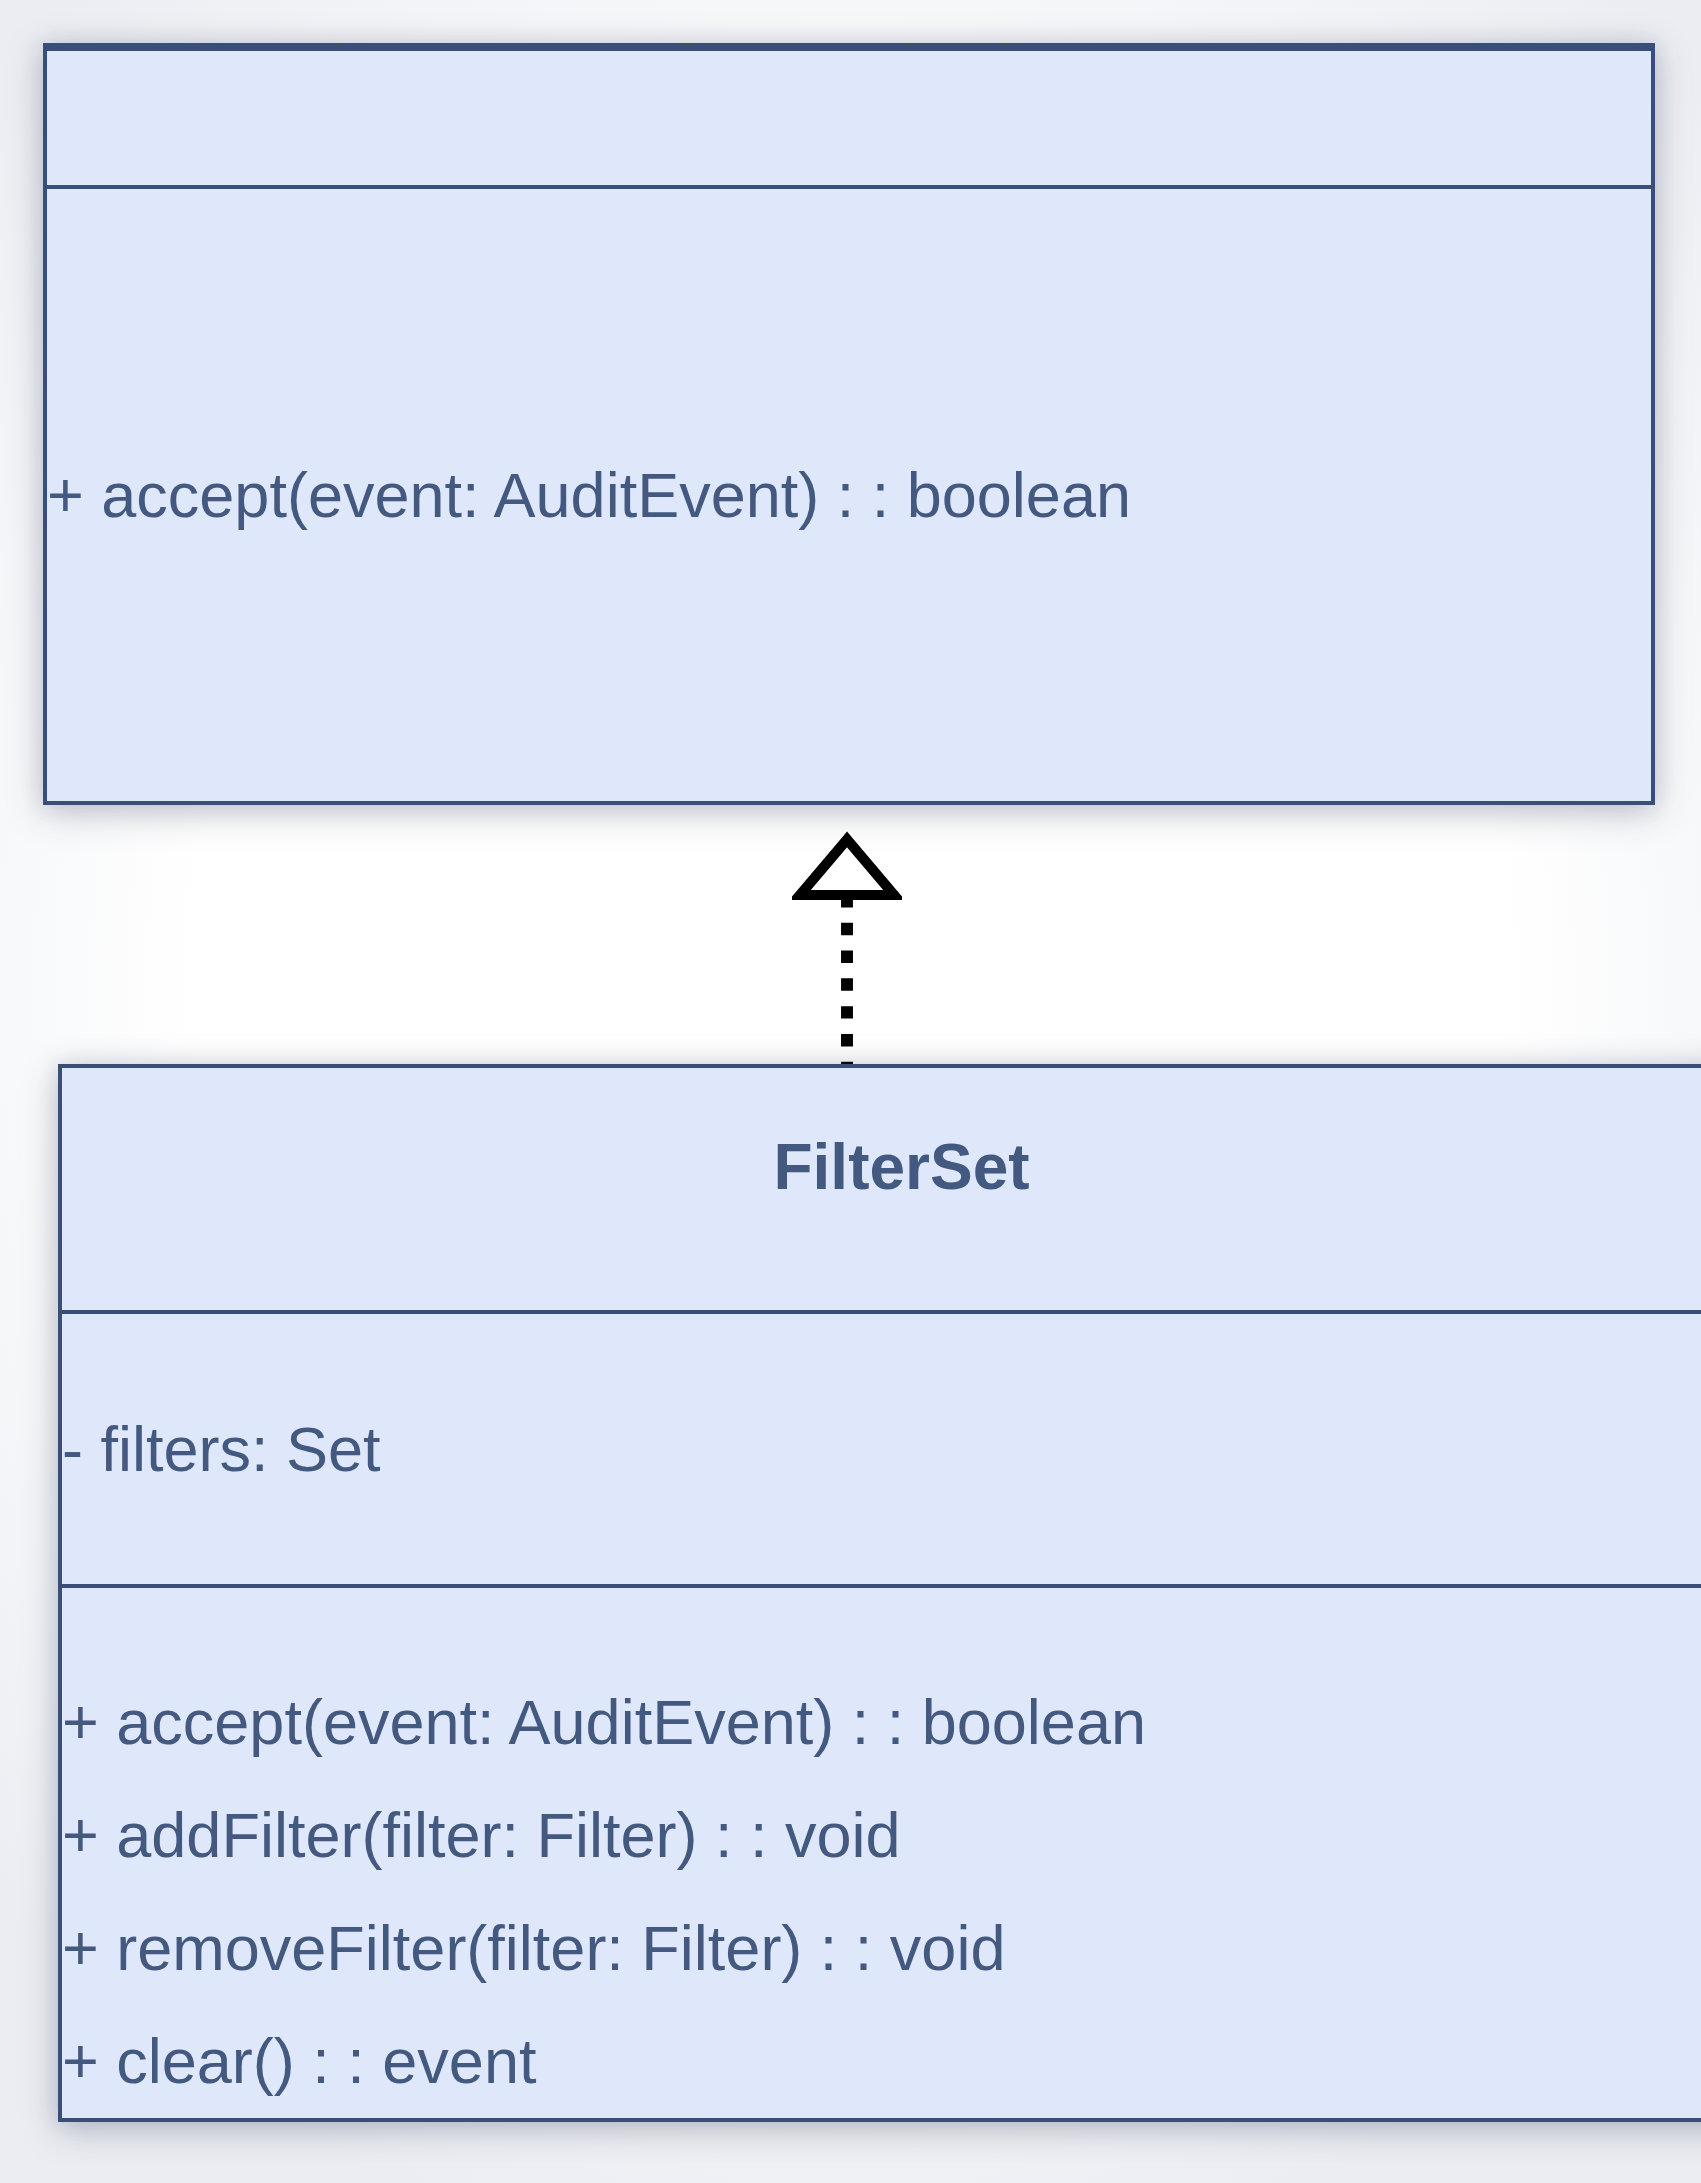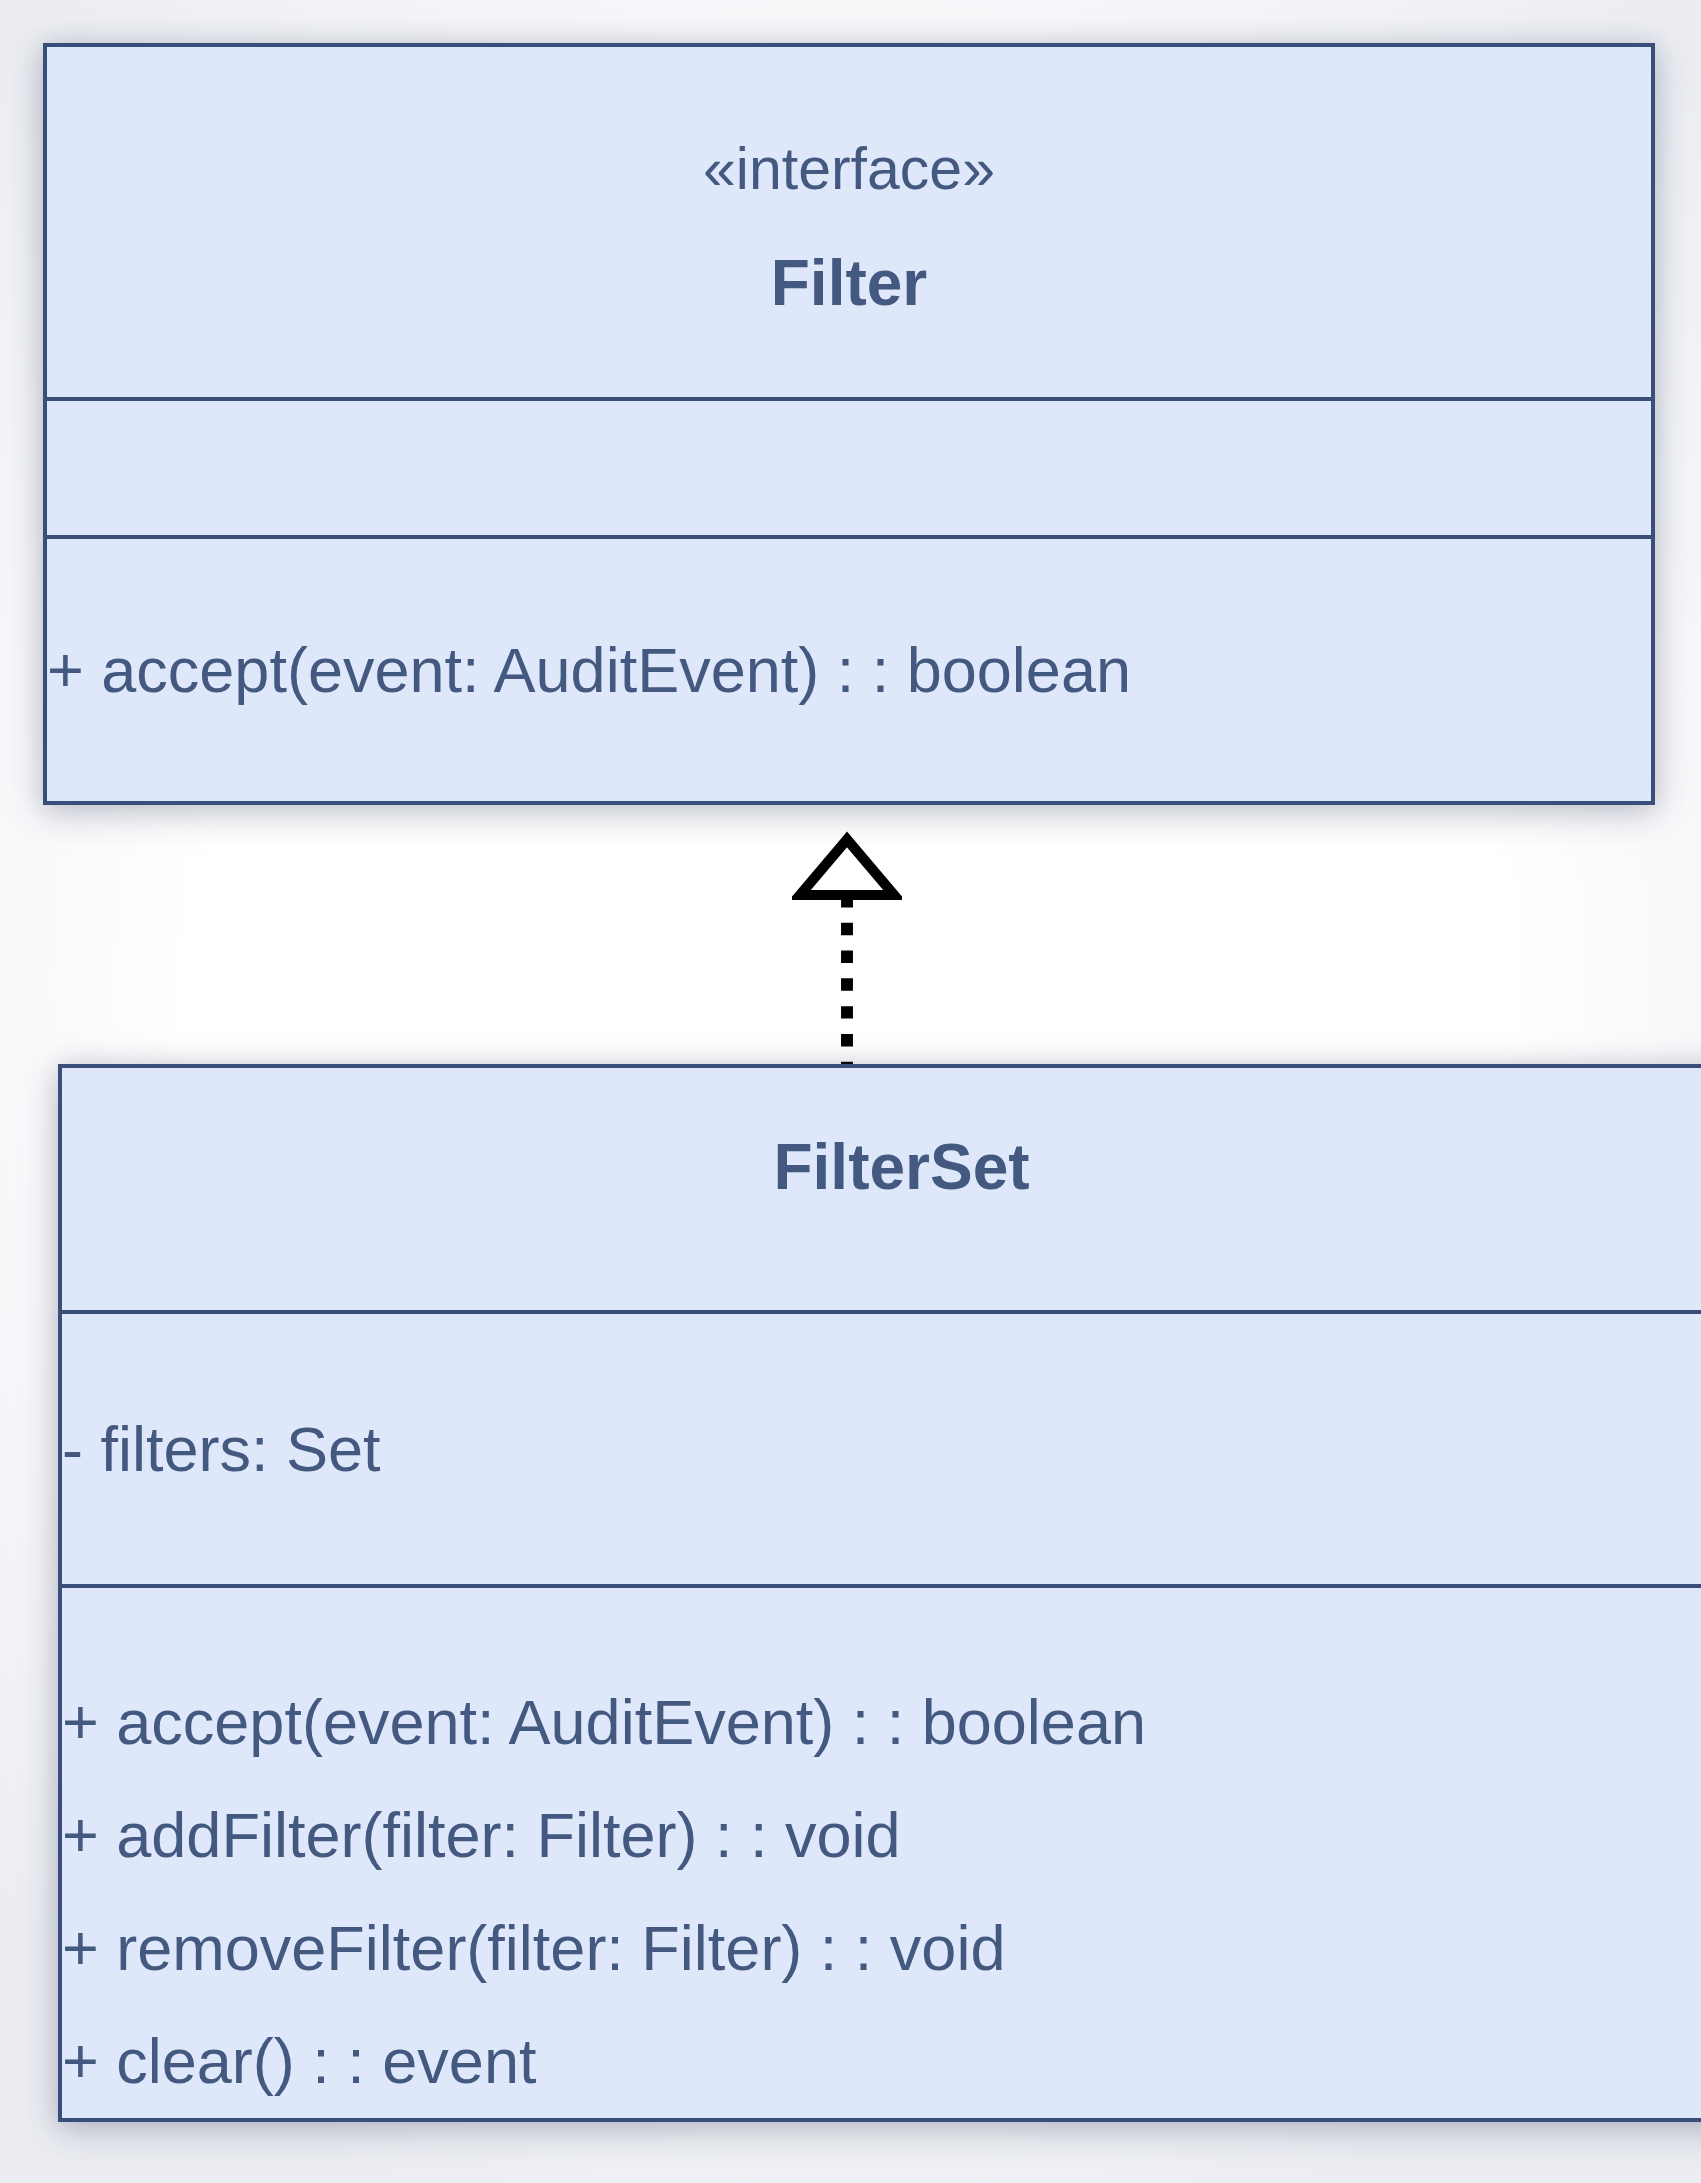--- a/index.html
+++ b/index.html
@@ -52,24 +52,20 @@
   .member{
     font-size:63px;line-height:113px;
     white-space:nowrap;
   }
   #arrow-svg{position:absolute;left:792px;top:831px;width:110px;height:242px;}
 </style>
 </head>
 <body>
 
 <div class="uml-box" id="interface-box">
-  <div class="compartment c-title">
-    <div class="stereotype">«interface»</div>
-    <div class="class-name">Filter</div>
-  </div>
   <div class="compartment c-attrs divided"></div>
   <div class="compartment c-methods divided">
     <div class="member">+ accept(event: AuditEvent) : : boolean</div>
   </div>
 </div>
 
 <svg id="arrow-svg" viewBox="0 0 194 425" xmlns="http://www.w3.org/2000/svg">
   <line x1="97" y1="112" x2="97" y2="420" stroke="#000000" stroke-width="21" stroke-dasharray="22 27"></line>
   <polygon points="97,14 14,112 180,112" fill="#ffffff" stroke="#000000" stroke-width="18"></polygon>
 </svg>

